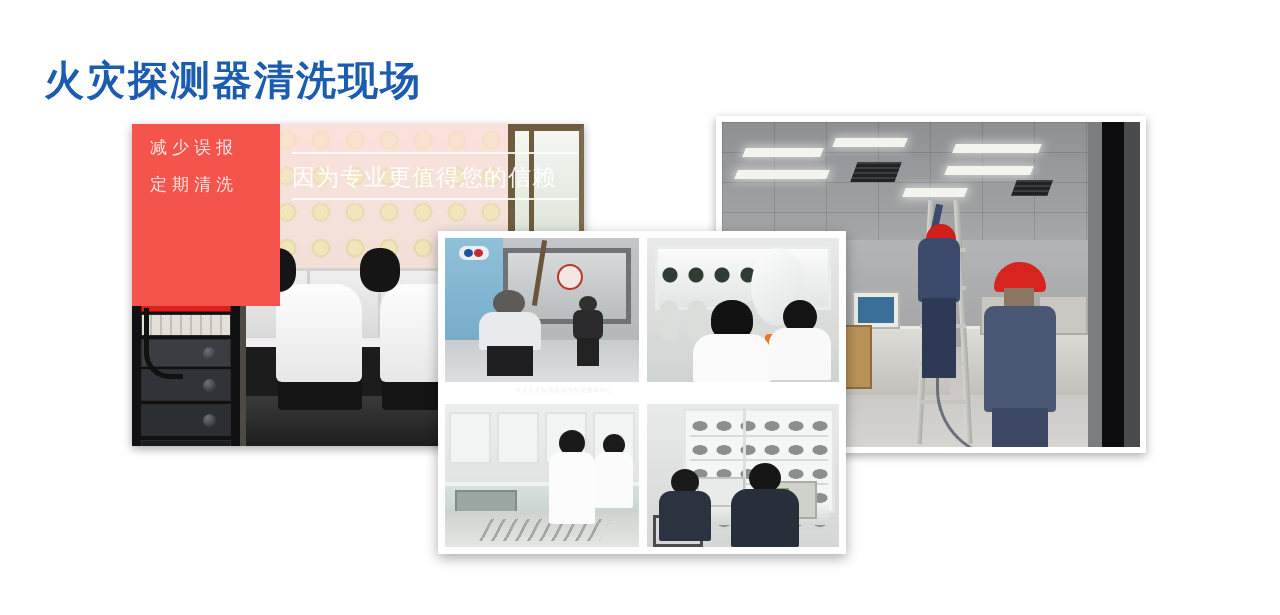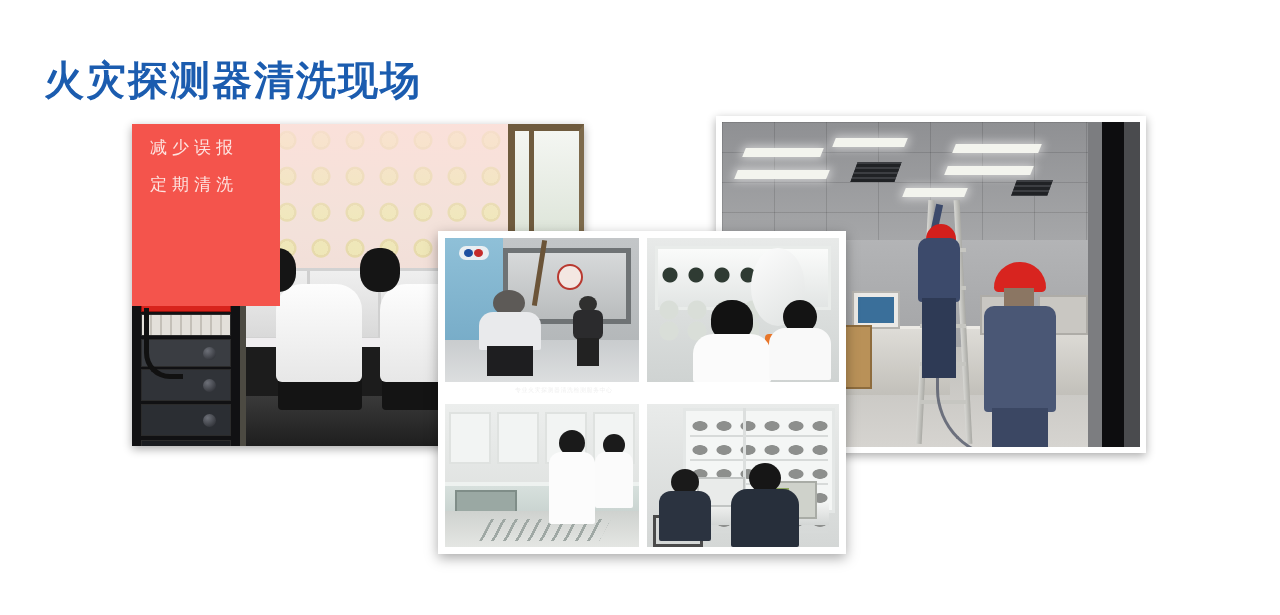--- a/index.html
+++ b/index.html
@@ -497,20 +497,25 @@
         <div class="panel p4">
             <span class="knob" style="top:9px"></span>
           </div>
         <div class="panel p5">
             <span class="knob" style="top:9px"></span>
           </div>
         <div class="panel p6"></div>
         <div class="hose"></div>
       </div>
 
+      <div class="slogan-wrap">
+        <div class="rule"></div>
+        <div class="slogan">因为专业更值得您的信赖</div>
+        <div class="rule bottom"></div>
+      </div>
 
       <div class="red-panel" style="background: rgb(244, 84, 76);">
         <div class="small">减少误报</div>
         <div class="small">定期清洗</div>
       </div>
     </div>
   </div>
 
   <div class="photo-card" id="photo-right">
     <div class="scene">

